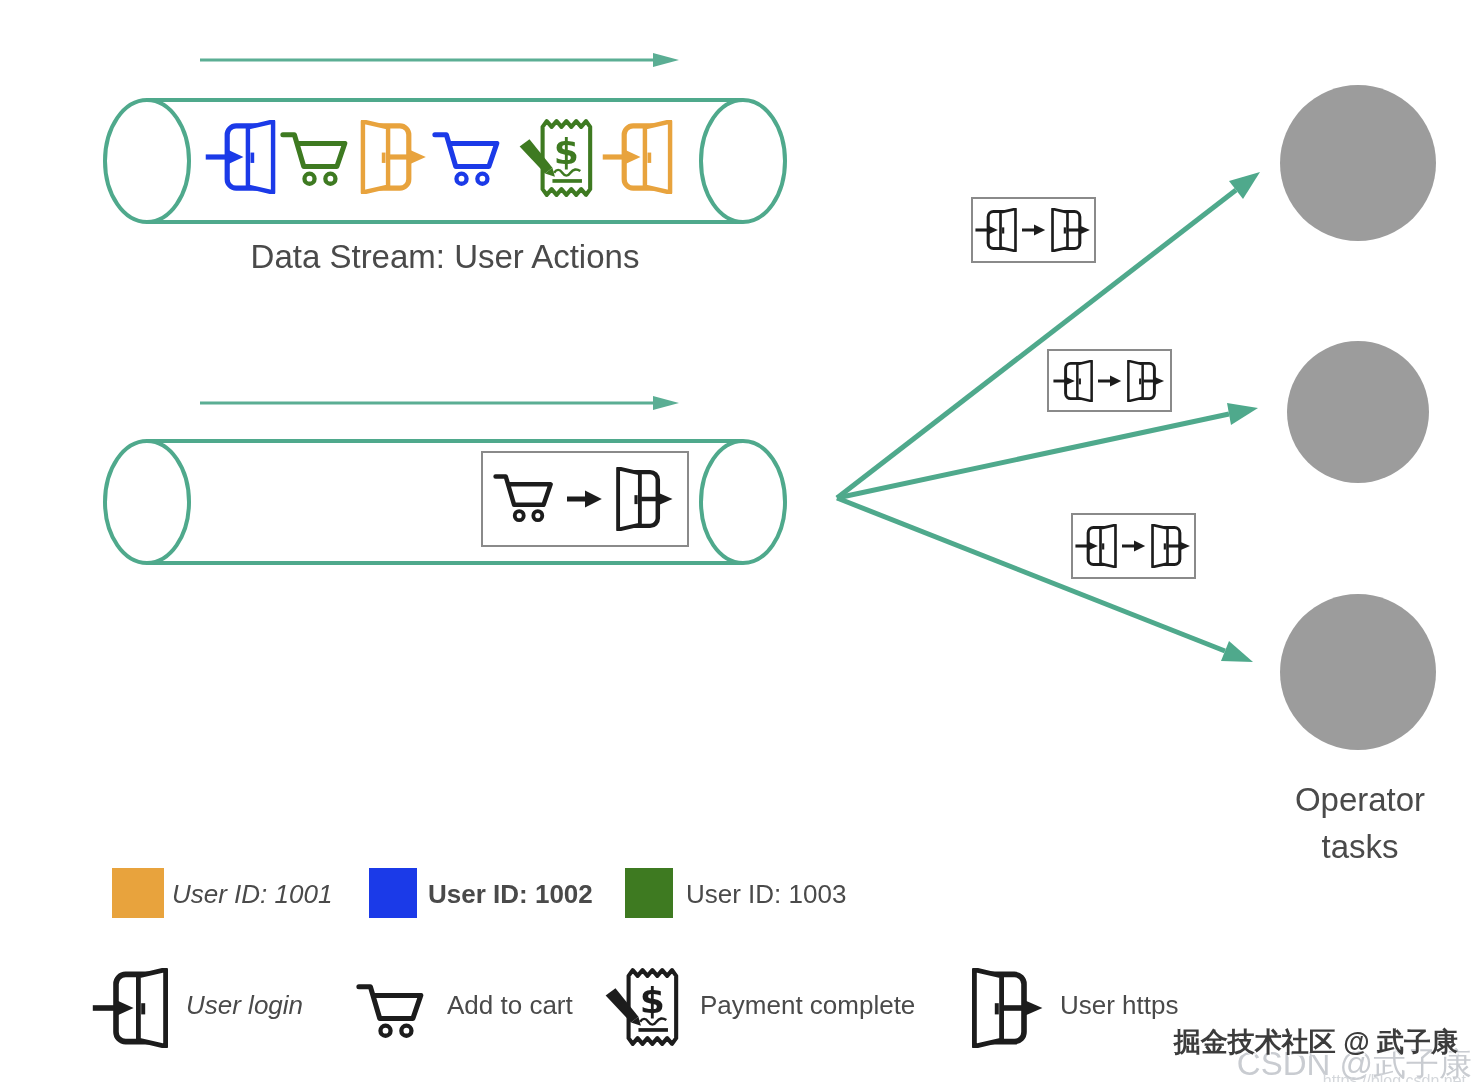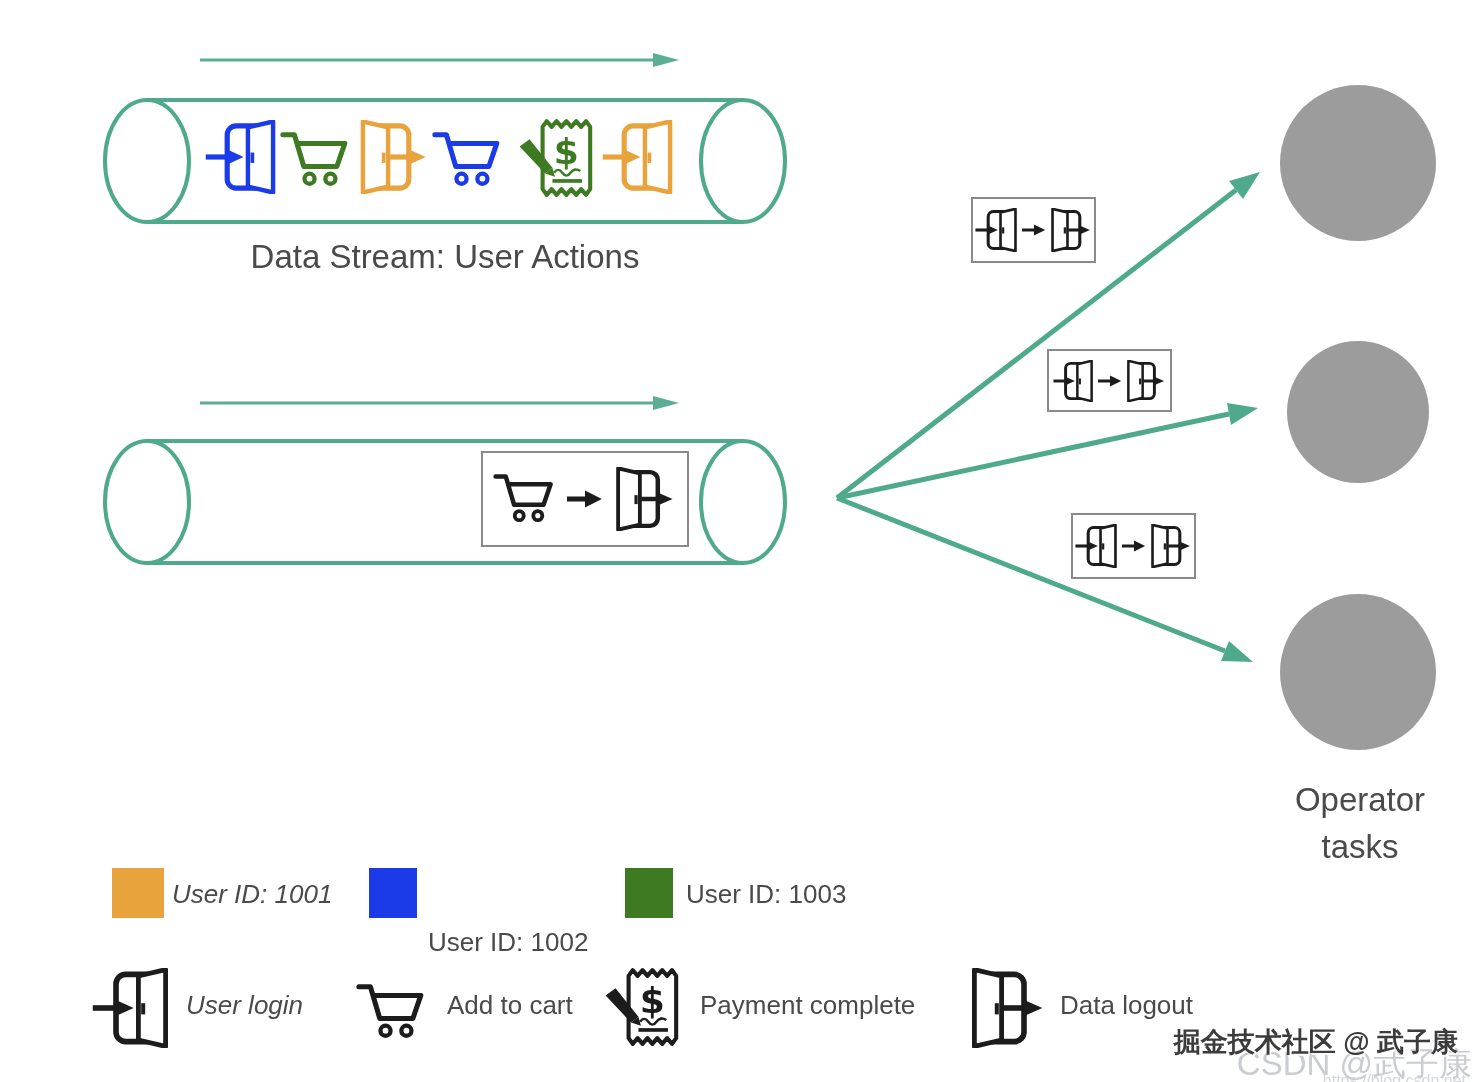--- a/index.html
+++ b/index.html
@@ -184,21 +184,21 @@
 
   <div id="operator-label">
     <div>Operator</div>
     <div>tasks</div>
   </div>
 
   <div id="legend-users">
       <div class="swatch" style="left: 112px; top: 868px; width: 52px; height: 50px; background: rgb(232, 163, 61);"></div>
       <div class="legend-text" style="left: 172px; top: 879px; font-style: italic;">User ID: 1001</div>
       <div class="swatch" style="left: 369px; top: 868px; width: 48px; height: 50px; background: rgb(27, 58, 232);"></div>
-      <div class="legend-text" style="left: 428px; top: 927px;">User ID: 1002</div>
+      <div class="legend-text" style="left: 428px; top: 879px; font-weight: bold;">User ID: 1002</div>
       <div class="swatch" style="left: 625px; top: 868px; width: 48px; height: 50px; background: rgb(62, 122, 33);"></div>
       <div class="legend-text" style="left: 686px; top: 879px;">User ID: 1003</div>
     </div>
   <div id="legend-icons">
       <div style="position: absolute; left: 92px; top: 968px;">
         <svg viewBox="0 0 100 100" width="80" height="80" class="icon" style="color: rgb(28, 28, 28);">
           <use href="#sym-door-in"></use>
         </svg>
       </div>
       <div class="legend-text" style="left: 186px; top: 990px; font-style: italic;">User login</div>
@@ -212,20 +212,20 @@
         <svg viewBox="0 0 100 100" width="82" height="82" class="icon" style="color: rgb(28, 28, 28);">
           <use href="#sym-payment"></use>
         </svg>
       </div>
       <div class="legend-text" style="left: 700px; top: 990px; text-align: right;">Payment complete</div>
       <div style="position: absolute; left: 968px; top: 968px;">
         <svg viewBox="0 0 100 100" width="80" height="80" class="icon" style="color: rgb(28, 28, 28);">
           <use href="#sym-door-out"></use>
         </svg>
       </div>
-      <div class="legend-text" style="left: 1060px; top: 990px;">Data logout</div>
+      <div class="legend-text" style="left: 1060px; top: 990px;">User https</div>
     </div>
 
   <div id="wm-csdn">CSDN @武子康</div>
   <div id="wm-juejin">掘金技术社区 @ 武子康</div>
   <div id="wm-url">https://blog.csdn.net</div>
 
 </div>
 
 </body></html>

